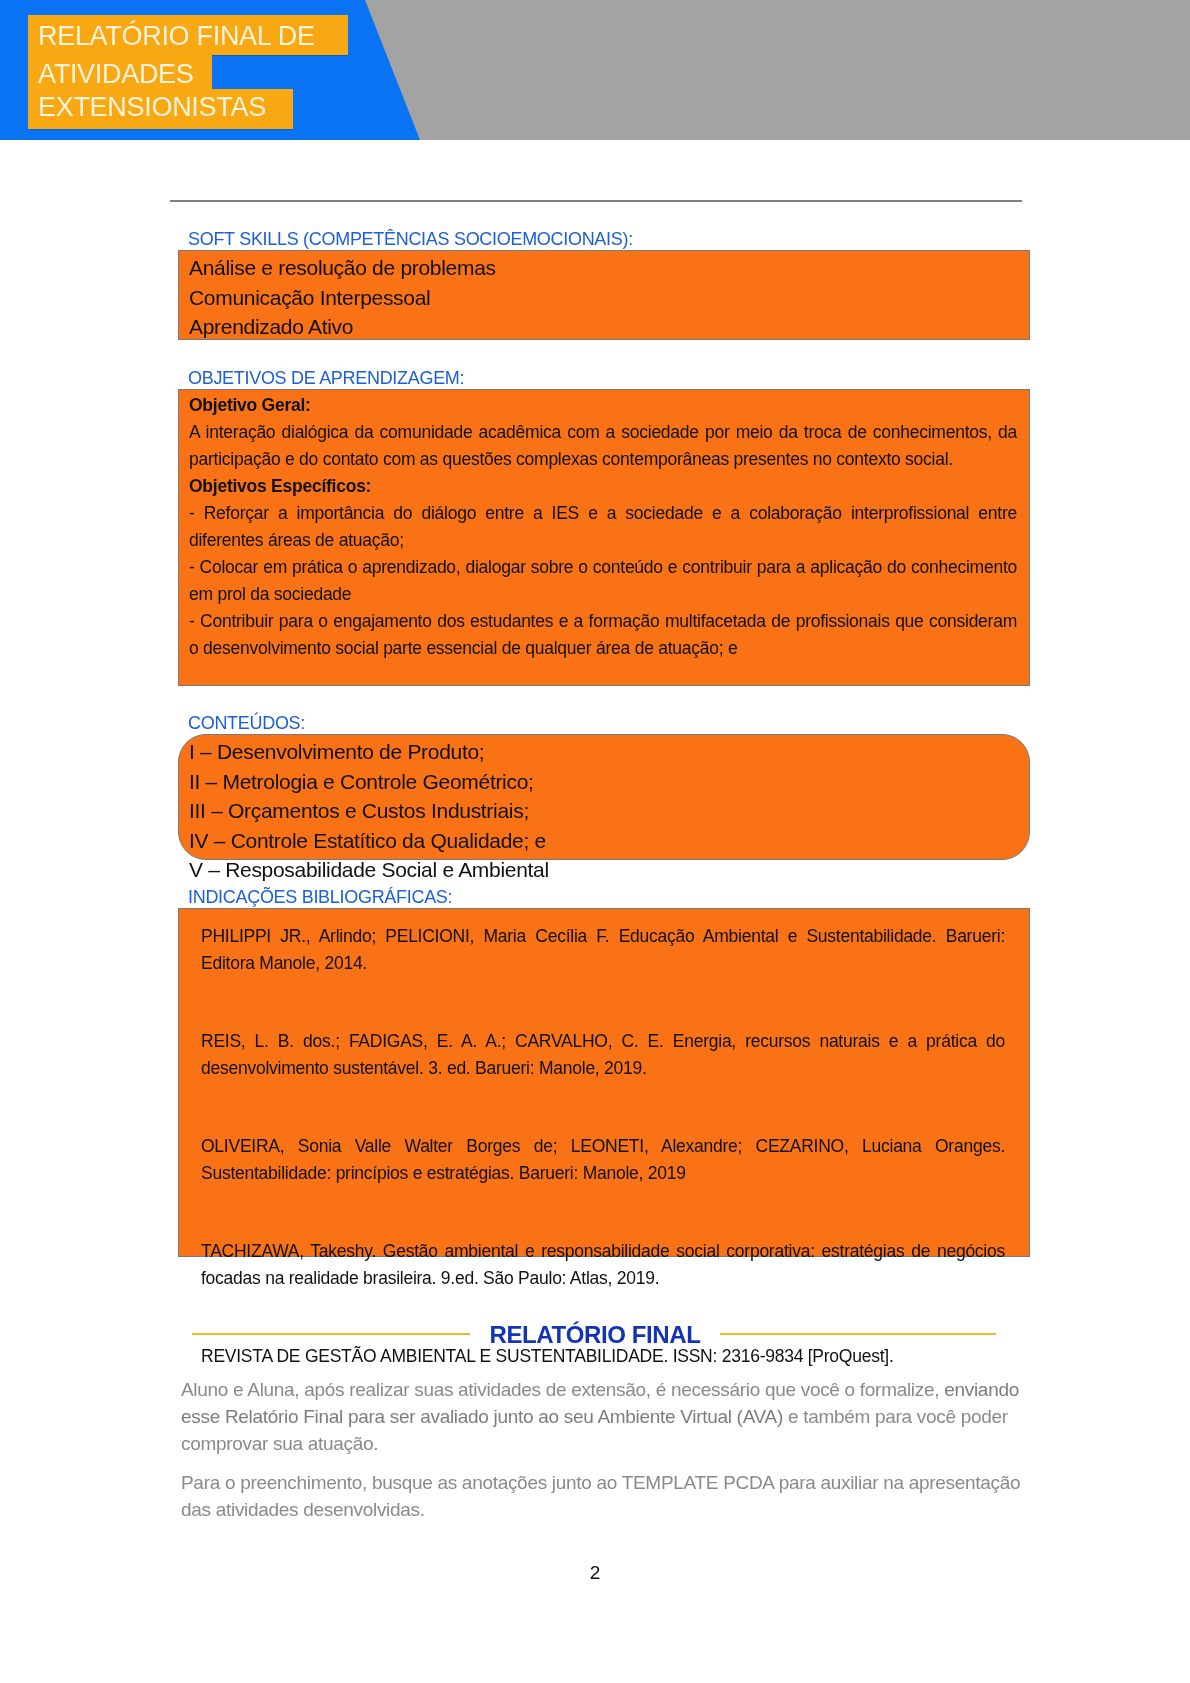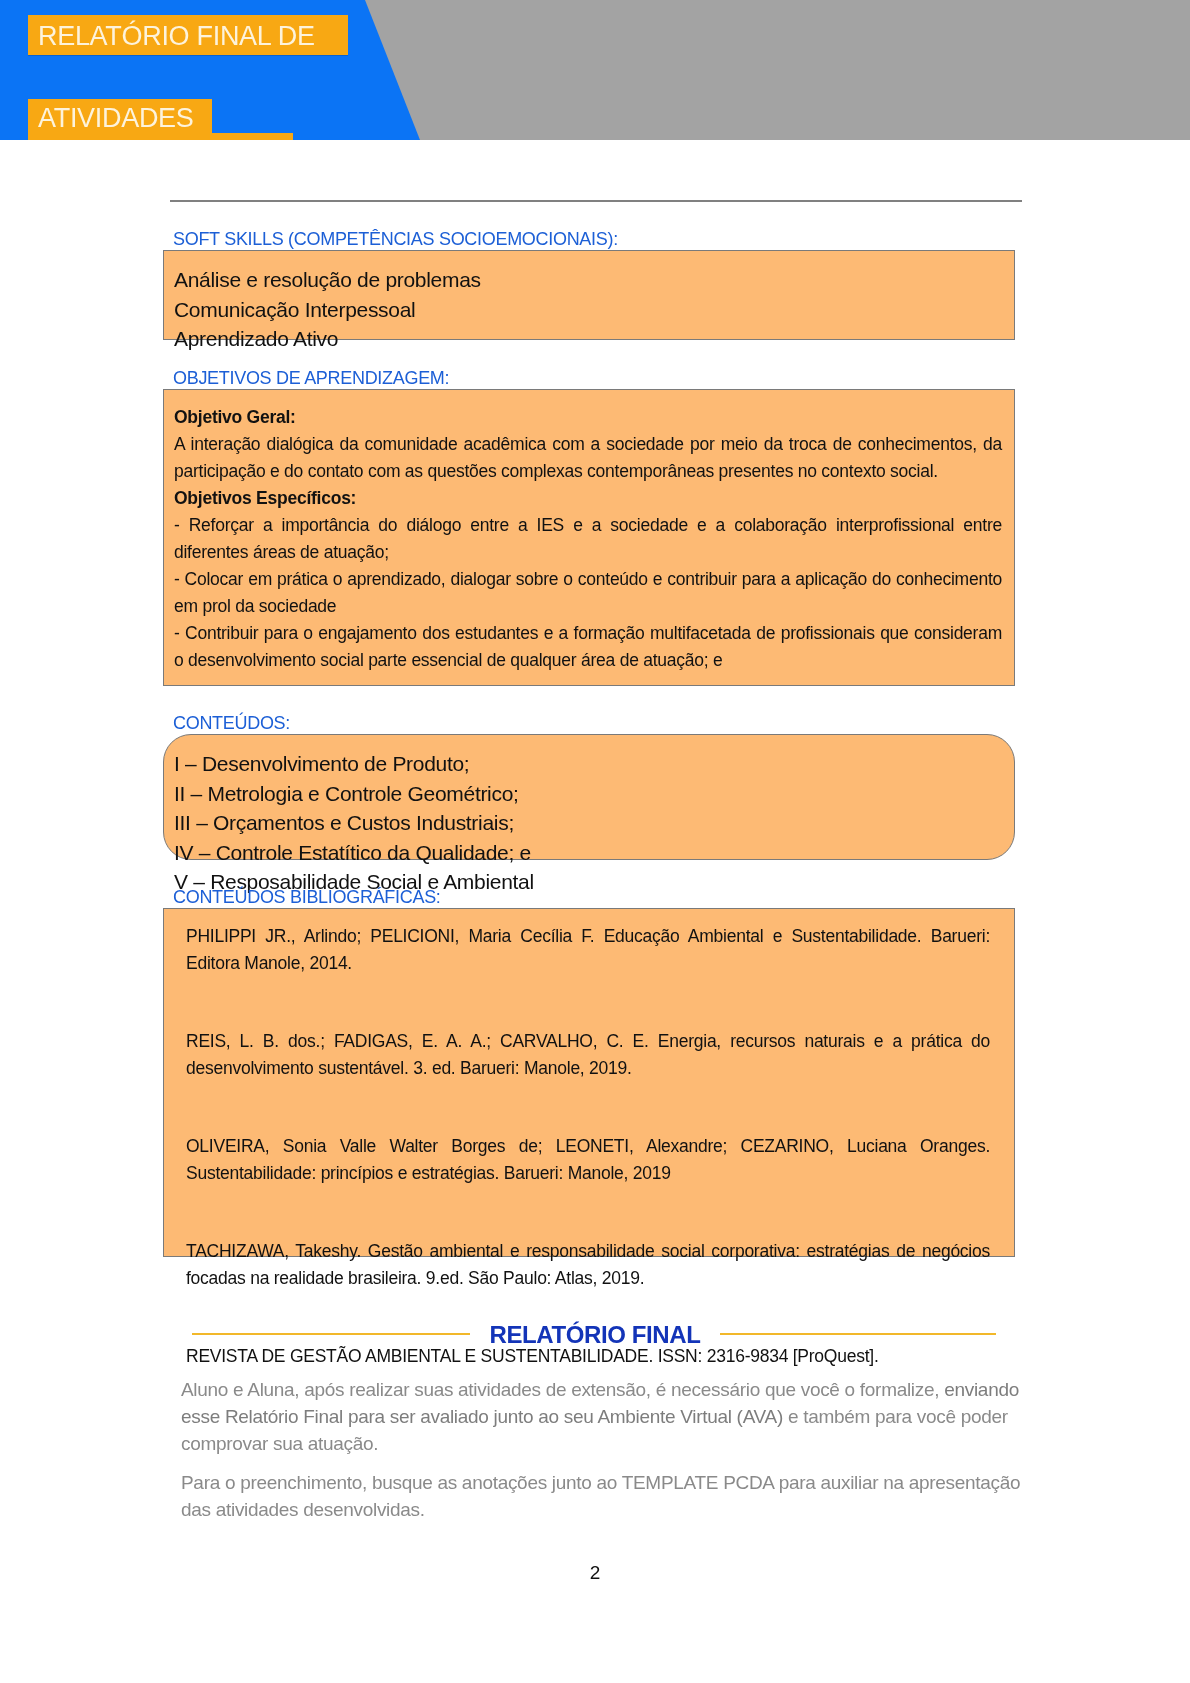--- a/index.html
+++ b/index.html
@@ -40,50 +40,50 @@
       font-size: 27px;
       line-height: 33px;
       height: 34px;
       padding: 3px 8px 0 10px;
       box-sizing: border-box;
       white-space: nowrap;
       letter-spacing: -0.3px;
       box-shadow: 0 1px 0 rgba(0,0,0,0.15);
     }
     .banner-line.l1 { width: 320px; height: 40px; padding-top: 5px; }
-    .banner-line.l2 { width: 184px; height: 34px; margin-top: 44px; }
+    .banner-line.l2 { width: 184px; height: 34px; }
     .banner-line.l3 { width: 265px; height: 40px; padding-top: 2px; }
 
     
     .top-rule {
       position: absolute;
       left: 170px; top: 200px;
       width: 852px; height: 2px;
       background: #808080;
     }
     .content {
       position: absolute;
-      left: 163px;
+      left: 178px;
       top: 228px;
       width: 852px;
     }
     .section-label {
       color: #1c5fd6;
       font-size: 18px;
       line-height: 22px;
       padding-left: 10px;
       margin: 0;
       font-family: "Liberation Sans", sans-serif;
       letter-spacing: -0.3px;
     }
     .box {
       border: 1.5px solid #7a7a7a;
-      background: #fdba74;
+      background: #f97316;
       box-sizing: border-box;
-      padding: 14px 12px 2px 10px;
+      padding: 2px 12px 2px 10px;
       color: #111;
       font-family: "Liberation Sans", sans-serif;
     }
     .box-lg {
       font-size: 21px;
       line-height: 29.5px;
       letter-spacing: -0.3px;
     }
     .box-md {
       font-size: 17.5px;
@@ -198,21 +198,21 @@
   <div class="box box-lg" id="conteudos-box">
     <span class="line">I – Desenvolvimento de Produto;</span>
     <span class="line">II – Metrologia e Controle Geométrico;</span>
     <span class="line">III – Orçamentos e Custos Industriais;</span>
     <span class="line">IV – Controle Estatítico da Qualidade; e</span>
     <span class="line">V – Resposabilidade Social e Ambiental</span>
   </div>
 
   <div class="gap-section" style="height:26px"></div>
 
-  <div class="section-label">CONTEÚDOS BIBLIOGRÁFICAS:</div>
+  <div class="section-label">INDICAÇÕES BIBLIOGRÁFICAS:</div>
   <div class="box box-md" id="biblio-box">
     <p class="bib-entry">PHILIPPI JR., Arlindo; PELICIONI, Maria Cecília F. Educação Ambiental e Sustentabilidade. Barueri: Editora Manole, 2014.</p>
     <div class="bib-gap"></div>
     <p class="bib-entry">REIS, L. B. dos.; FADIGAS, E. A. A.; CARVALHO, C. E. Energia, recursos naturais e a prática do desenvolvimento sustentável. 3. ed. Barueri: Manole, 2019.</p>
     <div class="bib-gap"></div>
     <p class="bib-entry">OLIVEIRA, Sonia Valle Walter Borges de; LEONETI, Alexandre; CEZARINO, Luciana Oranges. Sustentabilidade: princípios e estratégias. Barueri: Manole, 2019</p>
     <div class="bib-gap"></div>
     <p class="bib-entry">TACHIZAWA, Takeshy. Gestão ambiental e responsabilidade social corporativa: estratégias de negócios focadas na realidade brasileira. 9.ed. São Paulo: Atlas, 2019.</p>
     <div class="bib-gap"></div>
     <p class="bib-entry">REVISTA DE GESTÃO AMBIENTAL E SUSTENTABILIDADE. ISSN: 2316-9834 [ProQuest].</p>

